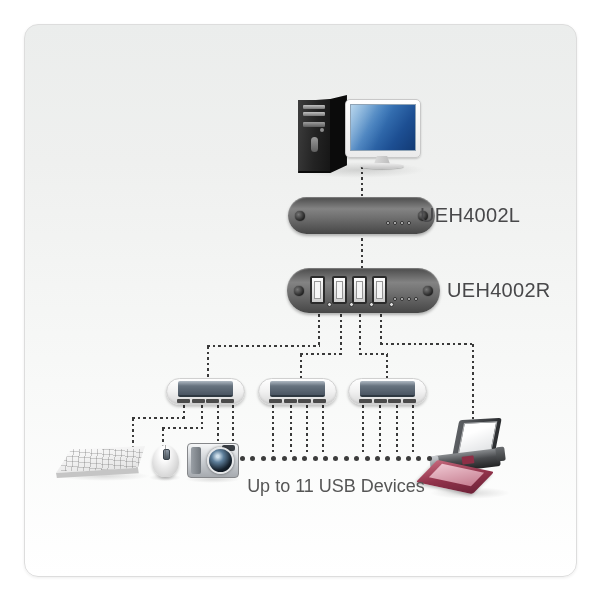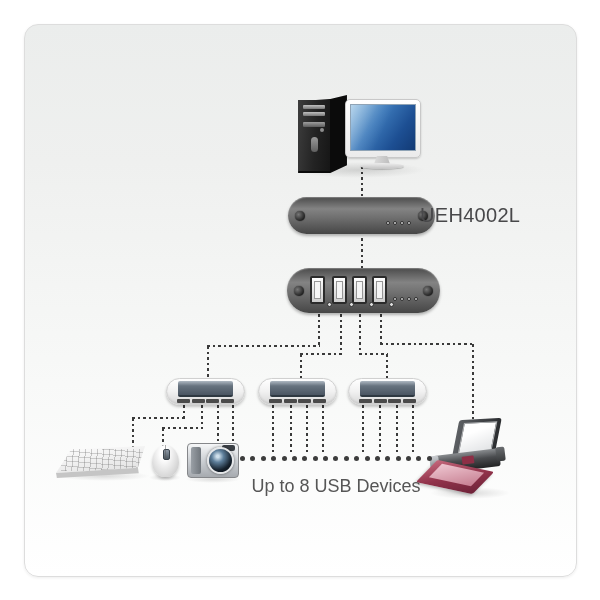--- a/index.html
+++ b/index.html
@@ -189,20 +189,21 @@
     <div class="port-led" style="left:62px"></div>
     <div class="port-led" style="left:82px"></div>
     <div class="port-led" style="left:102px"></div>
     <div class="led-cluster">
       <i class="led"></i>
         <i class="led"></i>
         <i class="led"></i>
         <i class="led"></i>
     </div>
   </div>
+  <div class="dev-label" style="left:447px;top:279px">UEH4002R</div>
 
   <div class="hub" style="left:166px">
     <div class="hub-top"></div>
     <div class="hub-ports">
       <i class="hub-port"></i>
         <i class="hub-port"></i>
         <i class="hub-port"></i>
         <i class="hub-port"></i>
     </div>
   </div>
@@ -264,14 +265,14 @@
       <span class="dot"></span>
       <span class="dot"></span>
       <span class="dot"></span>
       <span class="dot"></span>
       <span class="dot"></span>
       <span class="dot"></span>
       <span class="dot"></span>
       <span class="dot"></span>
       <span class="dot"></span>
     </div>
-  <div class="caption">Up to 8 USB Devices</div>
+  <div class="caption">Up to 11 USB Devices</div>
 </div>
 
 </body></html>

